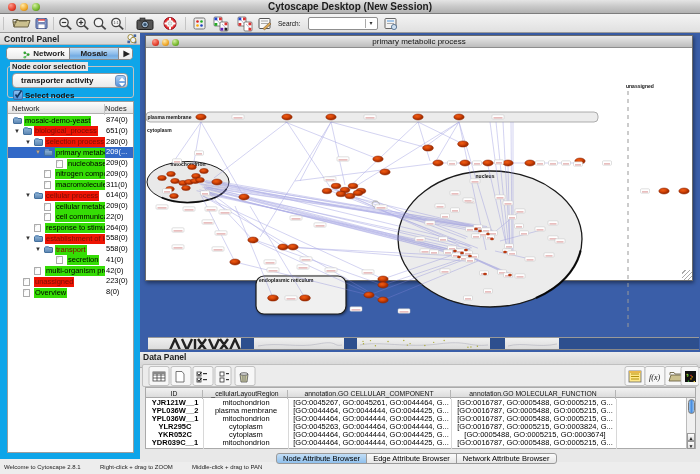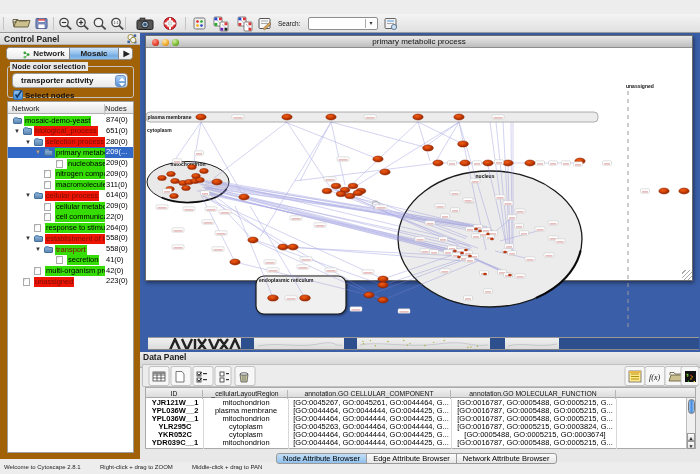--- a/index.html
+++ b/index.html
@@ -20,21 +20,21 @@
 
 #toolbar { position:absolute; left:0; top:14px; width:700px; height:19px;
   background:linear-gradient(180deg,#f4f4f4,#e0e0e0); border-bottom:1px solid #9a9a9a; }
 .tsep { position:absolute; top:3px; width:1px; height:13px; background:#c4c4c4; }
 #searchlbl { position:absolute; left:278px; top:6px; font-size:6.5px; color:#111; }
 #searchbox { position:absolute; left:308px; top:3px; width:70px; height:13px; background:#fff;
   border:1px solid #8f8f8f; border-radius:2px; }
 #searchbox .dd { position:absolute; right:1px; top:1px; width:11px; height:9px; border-left:1px solid #aaa; font-size:6px; color:#333; text-align:center; line-height:9px;}
 
 
-#cpanel { left:0; top:33px; width:140px; height:426px; background:#a16207; }
+#cpanel { left:0; top:33px; width:140px; height:426px; background:#0ea5e9; }
 #cphead { position:absolute; left:0; top:0; width:140px; height:12px;
   background:linear-gradient(180deg,#ececec,#d6d6d6); border-bottom:1px solid #b4b4b4;
   font-size:8.5px; font-weight:bold; color:#222; padding-left:4px; line-height:12px;}
 #cptabs { position:absolute; left:6px; top:14px; width:127px; height:13px;
   border:1px solid #8a8a8a; border-radius:4px; background:#fdfdfd; overflow:hidden; }
 #cptabs .seg { position:absolute; top:0; height:13px; font-size:8px; font-weight:bold;
   color:#222; text-align:center; line-height:12px; }
 #tabNetwork { left:0; width:62px; background:linear-gradient(180deg,#ffffff,#e8e8e8); }
 #tabMosaic { left:62px; width:50px; background:linear-gradient(180deg,#c9e3f8 0%,#8dbdeb 45%,#74abe2 60%,#9ccdf0 100%); border-left:1px solid #8a8a8a; border-right:1px solid #8a8a8a;}
 #tabArrow { left:112px; width:15px; background:linear-gradient(180deg,#ffffff,#e8e8e8); font-size:7px;}
@@ -120,20 +120,26 @@
   background:linear-gradient(180deg,#fdfdfd,#dcdcdc); border:0.5px solid #999; color:#222;}
 #dptabs { position:absolute; left:137px; top:101px; height:11px; font-size:7.5px; white-space:nowrap;}
 .dptab { display:inline-block; height:11px; line-height:10px; padding:0 6px; border:1px solid #9a9a9a;
   background:linear-gradient(180deg,#fbfbfb,#e6e6e6); margin-left:-1px; }
 .dptab:first-child { border-radius:3px 0 0 3px; }
 .dptab:last-child { border-radius:0 3px 3px 0; }
 .dptab.on { background:linear-gradient(180deg,#c3def6,#8fc0ec); font-weight:normal; }
 </style></head>
 <body>
 <div id="app">
+  <div id="titlebar">
+    <div class="light" id="l1"></div>
+      <div class="light" id="l2"></div>
+      <div class="light" id="l3"></div>
+    <div class="t">Cytoscape Desktop (New Session)</div>
+  </div>
 
   <div id="toolbar">
     <svg width="700" height="19" style="position:absolute;left:0;top:0">
         <g>
           <path d="M14 13 L16 6.5 L30 6.5 L28 13 Z M14 13 L13 8 L17 8" fill="#cbc08e" stroke="#6b6345" stroke-width="1"></path>
           <path d="M13 8 L13 5.5 L18 5.5 L19 7 L27 7" fill="none" stroke="#6b6345" stroke-width="1"></path>
         </g>
         <rect x="36" y="4.5" width="11" height="10" rx="1" fill="#8b9fd1" stroke="#41538a"></rect>
         <rect x="38" y="4.5" width="7" height="4" fill="#fff" stroke="#41538a" stroke-width="0.6"></rect>
         <rect x="38" y="5.2" width="7" height="1.4" fill="#d33"></rect>
@@ -325,20 +331,25 @@
           </div>
 <div class="trow">
             <span class="ficon" style="left:26px"></span>
             <span class="lbl gb" style="left:37px;max-width:60px;">multi-organism pro</span>
             <span class="val">42(0)</span>
           </div>
 <div class="trow">
             <span class="ficon" style="left:15px"></span>
             <span class="lbl rb" style="left:26px;max-width:71px;color:#7a0f05;">unassigned</span>
             <span class="val">223(0)</span>
+          </div>
+<div class="trow">
+            <span class="ficon" style="left:15px"></span>
+            <span class="lbl gb" style="left:26px;max-width:71px;">Overview</span>
+            <span class="val">8(0)</span>
           </div>
       </div>
     </div>
   </div>
 
   <div id="desktop" class="abs">
     <div id="bstrip">
         <svg width="551" height="13" style="position:absolute;left:0;top:0">
           <g stroke="#222" stroke-width="2.4" fill="none">
             <path d="M22 12 L27 1 L32 12 M34 1 L39 12 L44 1 M47 1 L47 12 M50 1 L58 12 M58 1 L50 12 M61 1 L66 12 L71 1 M72 1 L80 12 M80 1 L72 12 M82 12 L87 1 L92 12"></path>

